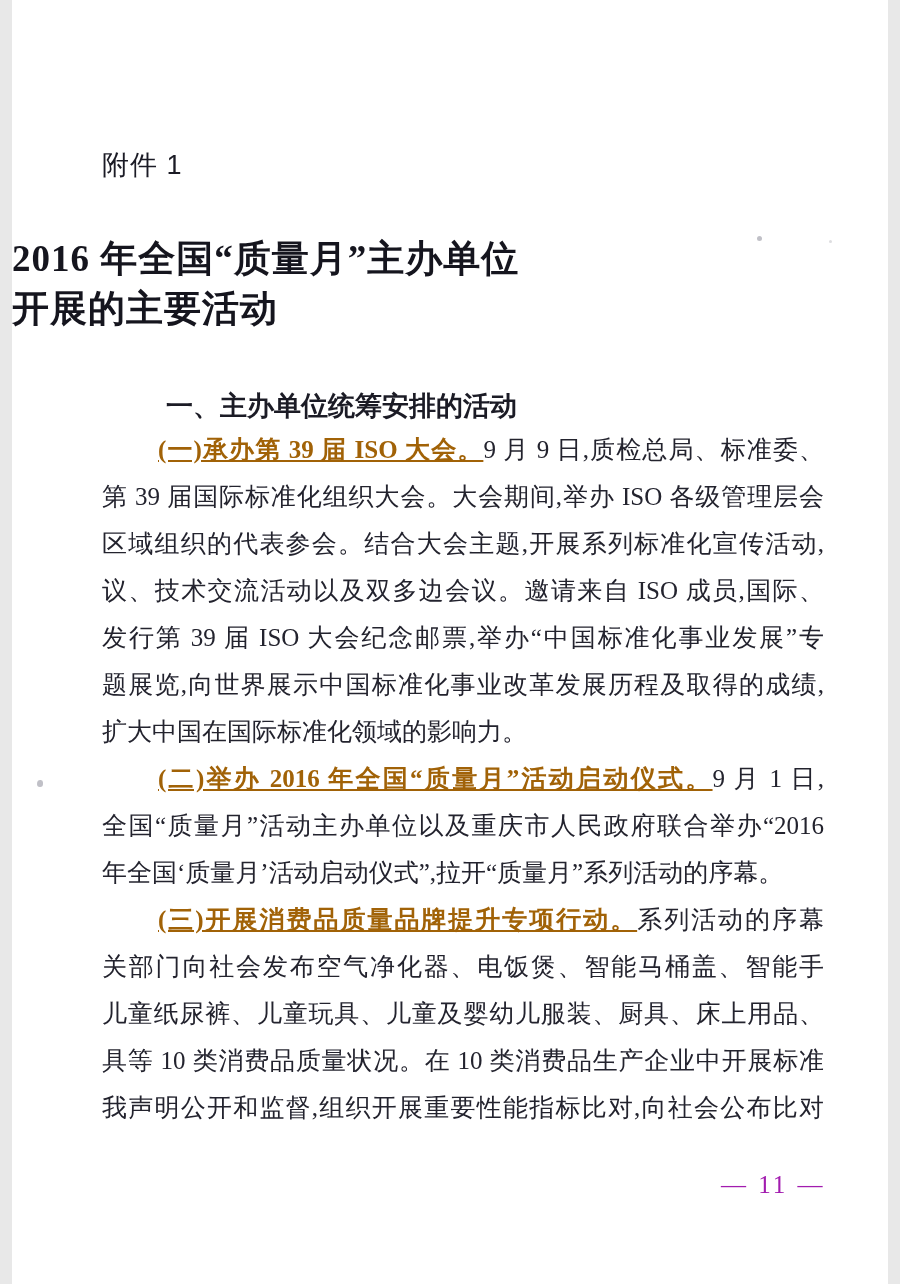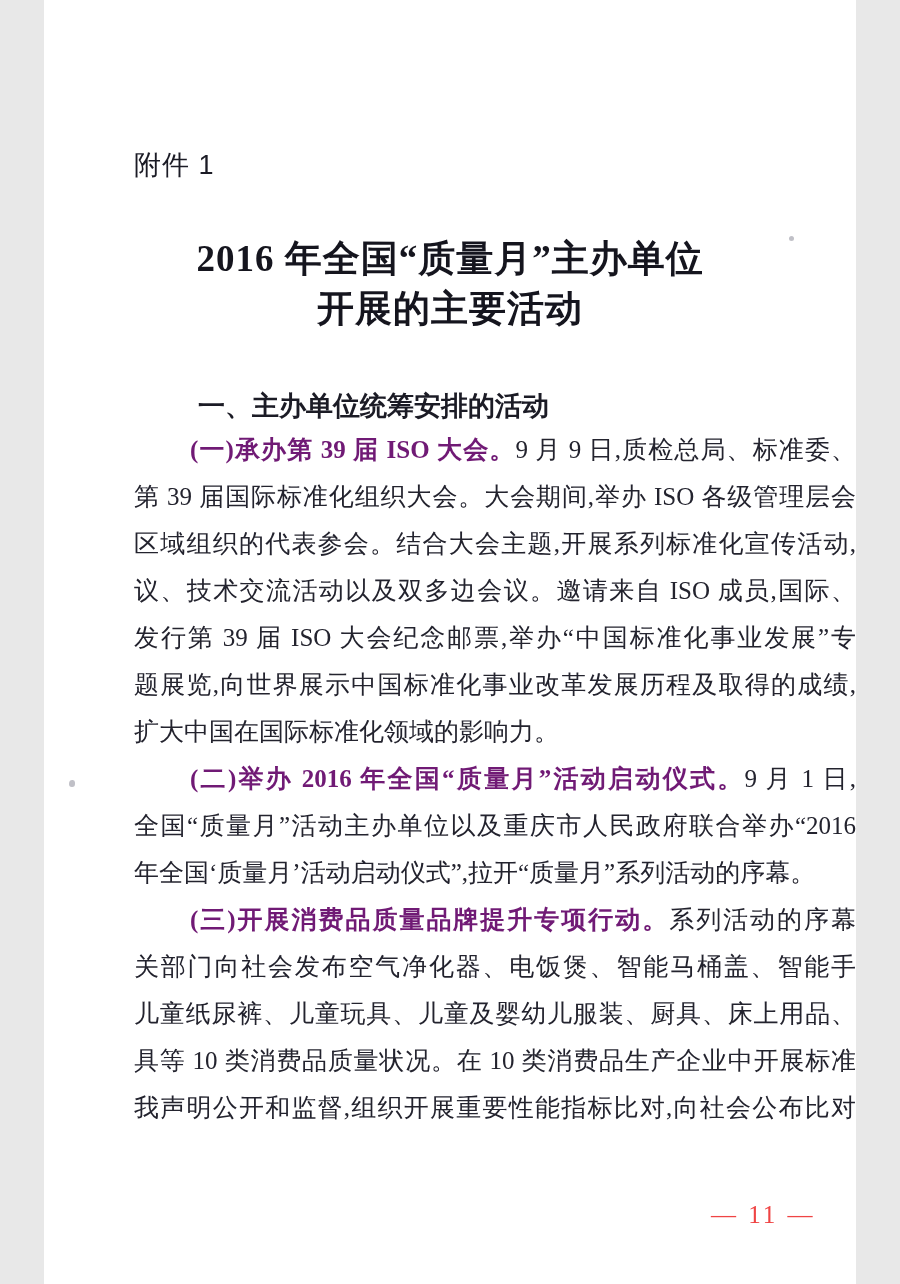--- a/index.html
+++ b/index.html
@@ -2,21 +2,21 @@
 <html><head>
 <meta charset="utf-8">
 <style>
   html, body {
     margin: 0;
     padding: 0;
     background: #e8e8e8;
   }
   .page {
     position: relative;
-    width: 812px;
+    width: 876px;
     height: 1284px;
     margin: 0 auto;
     background: #ffffff;
     overflow: hidden;
     color: #20202b;
     font-family: "Liberation Serif", serif;
   }
   .attachment {
     position: absolute;
     left: 90px;
@@ -25,21 +25,21 @@
     font-size: 27px;
     font-weight: 500;
     letter-spacing: 1px;
     color: #1b1b25;
   }
   .doc-title {
     position: absolute;
     top: 234px;
     left: 0;
     right: 0;
-    text-align: center;
+    text-align: left;
     font-family: "Liberation Serif", serif;
     font-weight: bold;
     font-size: 37px;
     line-height: 50px;
     letter-spacing: 1px;
     color: #15151e;
   }
   .section-heading {
     position: absolute;
     left: 146px;
@@ -66,30 +66,30 @@
     overflow: hidden;
   }
   .line.last {
     text-align-last: left;
   }
   .line.indent {
     text-indent: 56px;
   }
   .seg.bold {
     font-weight: bold;
-    color: #701a75;
+    color: #a16207;
+    text-decoration: underline;
   }
   .page-number {
     position: absolute;
     top: 1171px;
-    left: 667px;
+    left: 709px;
     font-size: 25px;
     letter-spacing: 3px;
-    color: #ef4444;
-    margin-top: 30px;
+    color: #a21caf;
   }
   
   .speck {
     position: absolute;
     background: #8d8d99;
     border-radius: 50%;
     opacity: 0.55;
   }
   .speck.s1 { left: 745px; top: 236px; width: 5px; height: 5px; }
   .speck.s2 { left: 817px; top: 240px; width: 3px; height: 3px; opacity: 0.3; }

